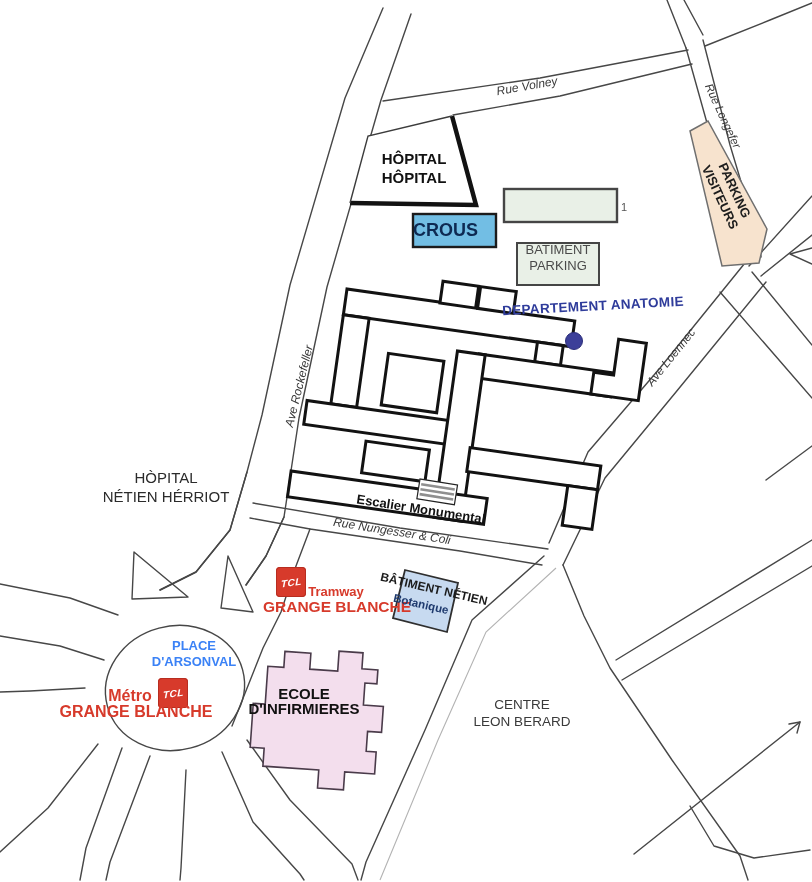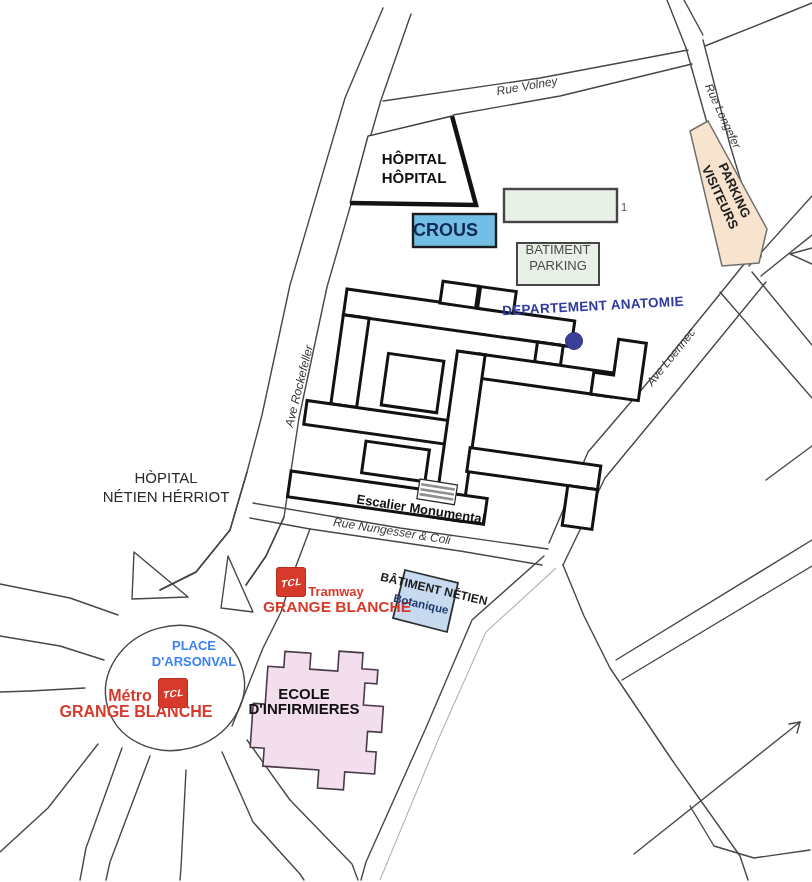--- a/index.html
+++ b/index.html
@@ -176,14 +176,18 @@
     <span>TCL</span>
   </div>
   <div class="lbl red" style="left:130px;top:696px;font-size:16px;">Métro</div>
   <div class="lbl red" style="left:136px;top:712px;font-size:16px;">GRANGE BLANCHE</div>
 
   <div class="lbl place two-line" style="left:304px;top:701px;font-size:15px;line-height:15px;">
     <span>ECOLE</span>
     <span>D'INFIRMIERES</span>
   </div>
 
+  <div class="lbl two-line" style="left:522px;top:713px;font-size:13.5px;line-height:17px;color:#3a3a3a;font-weight:500;">
+    <span>CENTRE</span>
+    <span>LEON BERARD</span>
+  </div>
 
 </div>
 
 </body></html>

